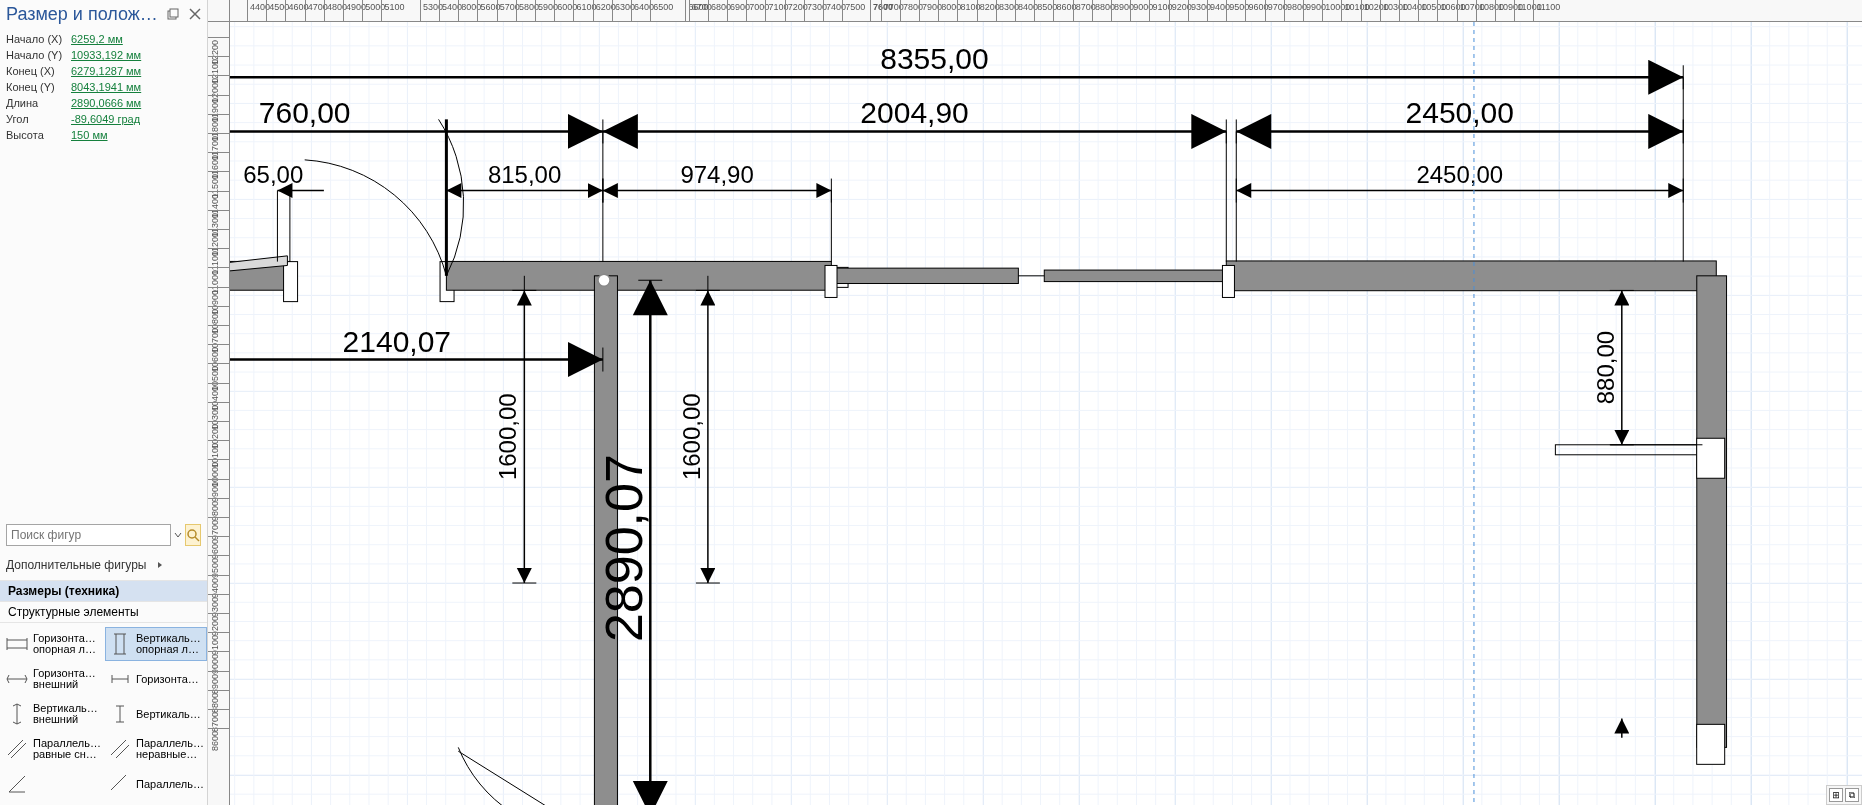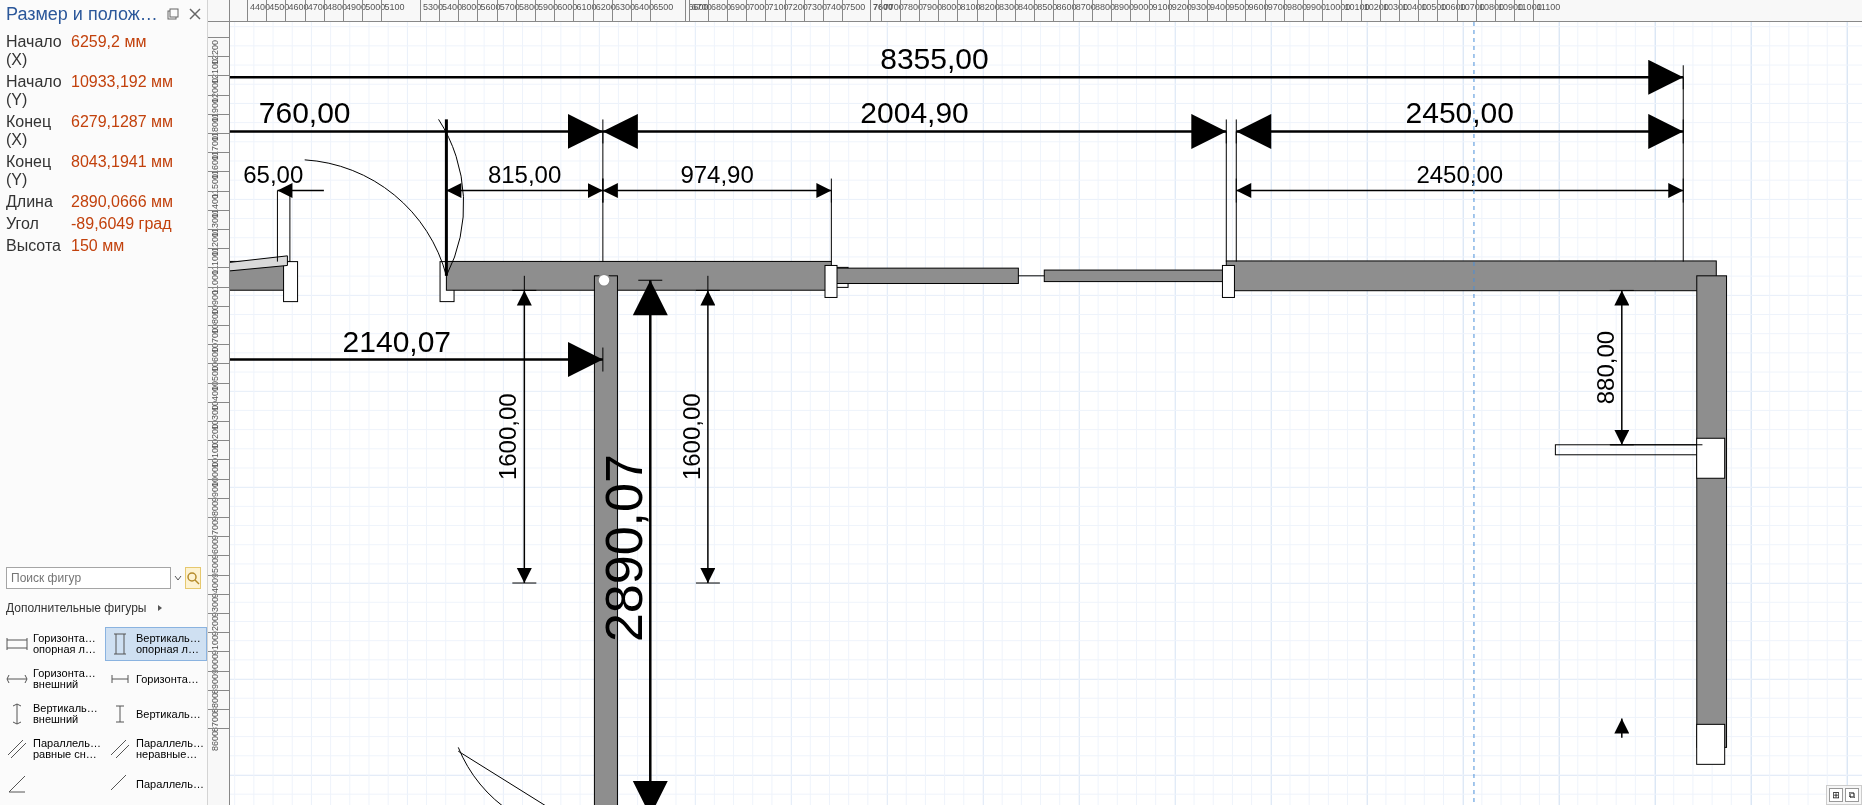--- a/index.html
+++ b/index.html
@@ -3,24 +3,24 @@
 <meta charset="utf-8">
 <style>
 * { box-sizing: border-box; margin: 0; padding: 0; font-family: 'Segoe UI', Tahoma, sans-serif; }
 body { width: 1862px; height: 805px; overflow: hidden; background: #fff; display: flex; }
 
 
 .sidebar { width: 208px; height: 100%; border-right: 1px solid #d4d4d4; display: flex; flex-direction: column; background: #fbfbfb; }
 .panel-header { display: flex; align-items: center; padding: 4px 6px 6px 6px; color: #2b579a; font-size: 18px; }
 .panel-header .title { flex: 1; white-space: nowrap; overflow: hidden; text-overflow: ellipsis; }
 .panel-header svg { margin-left: 4px; }
-.props { font-size: 16px; }
+.props { font-size: 11px; }
 .props .row { display: flex; padding: 2px 6px; }
 .props .row .lbl { width: 65px; color: #333; }
-.props .row .val { color: #c2410c; }
+.props .row .val { color: #15803d; text-decoration: underline; }
 
 .shapes-header { display: flex; align-items: center; padding: 4px 6px 6px 6px; color: #2b579a; font-size: 18px; margin-top: auto; }
 .shapes-header .title { flex: 1; }
 .shapes-header svg { margin-left: 4px; }
 
 .search-row { display: flex; padding: 4px 6px; gap: 2px; align-items: center; }
 .search-row input { flex: 1; border: 1px solid #a5a5a5; padding: 2px 4px; font-size: 12px; height: 22px; }
 .search-row .arrow-btn, .search-row .search-btn { width: 18px; height: 22px; display: flex; align-items: center; justify-content: center; border: 1px solid transparent; }
 .search-row .search-btn { background: #fdf2d1; border: 1px solid #e6c86e; }
 
@@ -139,20 +139,24 @@
       </span>
   </div>
 
   <div class="more-shapes">
     <span>Дополнительные фигуры</span>
     <span><svg width="8" height="8">
           <path d="M2 1 L6 4 L2 7" fill="#555"></path>
         </svg></span>
   </div>
 
+  <div class="cat-list">
+    <div class="cat active">Размеры (техника)</div>
+    <div class="cat">Структурные элементы</div>
+  </div>
 
   <div class="shape-grid">
     <div class="shape-cell">
       <span class="ico">
           <svg width="24" height="24">
             <line x1="2" y1="8" x2="22" y2="8" stroke="#555"></line>
             <line x1="2" y1="16" x2="22" y2="16" stroke="#555"></line>
             <line x1="2" y1="6" x2="2" y2="18" stroke="#555"></line>
             <line x1="22" y1="6" x2="22" y2="18" stroke="#555"></line>
           </svg>

